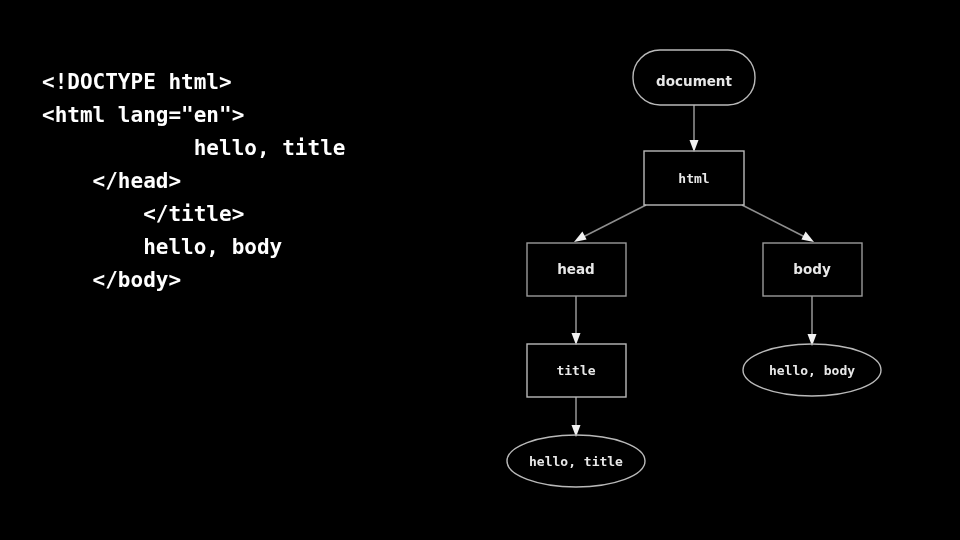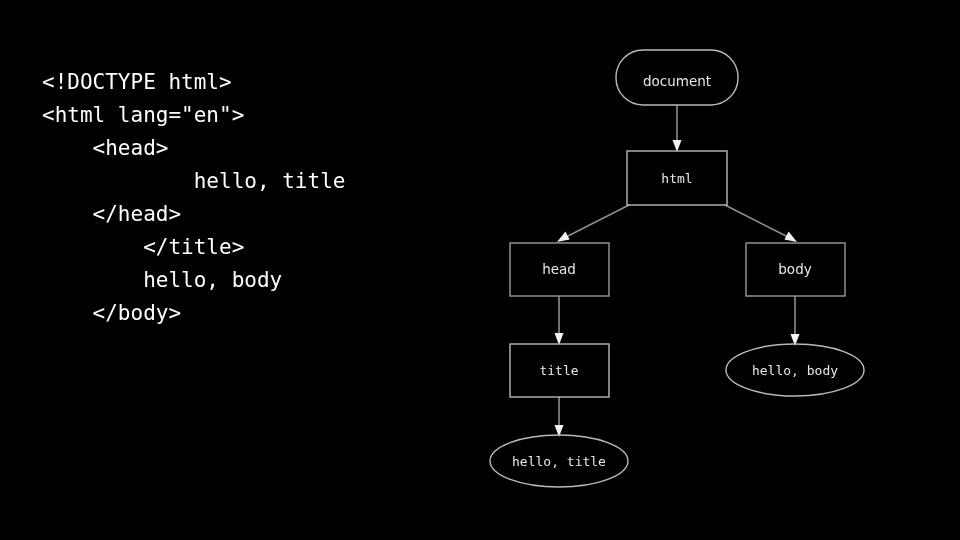--- a/index.html
+++ b/index.html
@@ -12,20 +12,21 @@
     width: 960px;
     height: 540px;
     overflow: hidden;
     font-family: "Liberation Sans", sans-serif;
   }
   .slide {
     position: relative;
     width: 960px;
     height: 540px;
     background: #000000;
+    font-weight: bold;
   }
 
   
   .code-panel {
     position: absolute;
     left: 42px;
     top: 66px;
     width: 420px;
   }
   .code-line {
@@ -36,21 +37,21 @@
     white-space: pre;
     letter-spacing: 0px;
   }
   .code-line.blank {
     color: transparent;
   }
 
   
   .diagram {
     position: absolute;
-    left: 453px;
+    left: 470px;
     top: 0px;
     width: 490px;
     height: 540px;
   }
   .diagram svg {
     display: block;
   }
   .node-label-sans {
     font-family: "DejaVu Sans", "Liberation Sans", sans-serif;
     font-size: 13.5px;
@@ -82,21 +83,20 @@
 </style>
 </head>
 <body>
 
 <div class="slide">
 
   <div class="code-panel">
     <div class="code-line">&lt;!DOCTYPE html&gt;</div>
     <div class="code-line blank"></div>
     <div class="code-line">&lt;html lang="en"&gt;</div>
-    <div class="code-line">    &lt;head&gt;</div>
     <div class="code-line">            hello, title</div>
     <div class="code-line">    &lt;/head&gt;</div>
     <div class="code-line">        &lt;/title&gt;</div>
     <div class="code-line">        hello, body</div>
     <div class="code-line">    &lt;/body&gt;</div>
   </div>
 
   <div class="diagram">
     <svg width="490" height="540" viewBox="0 0 490 540" xmlns="http://www.w3.org/2000/svg">
 

